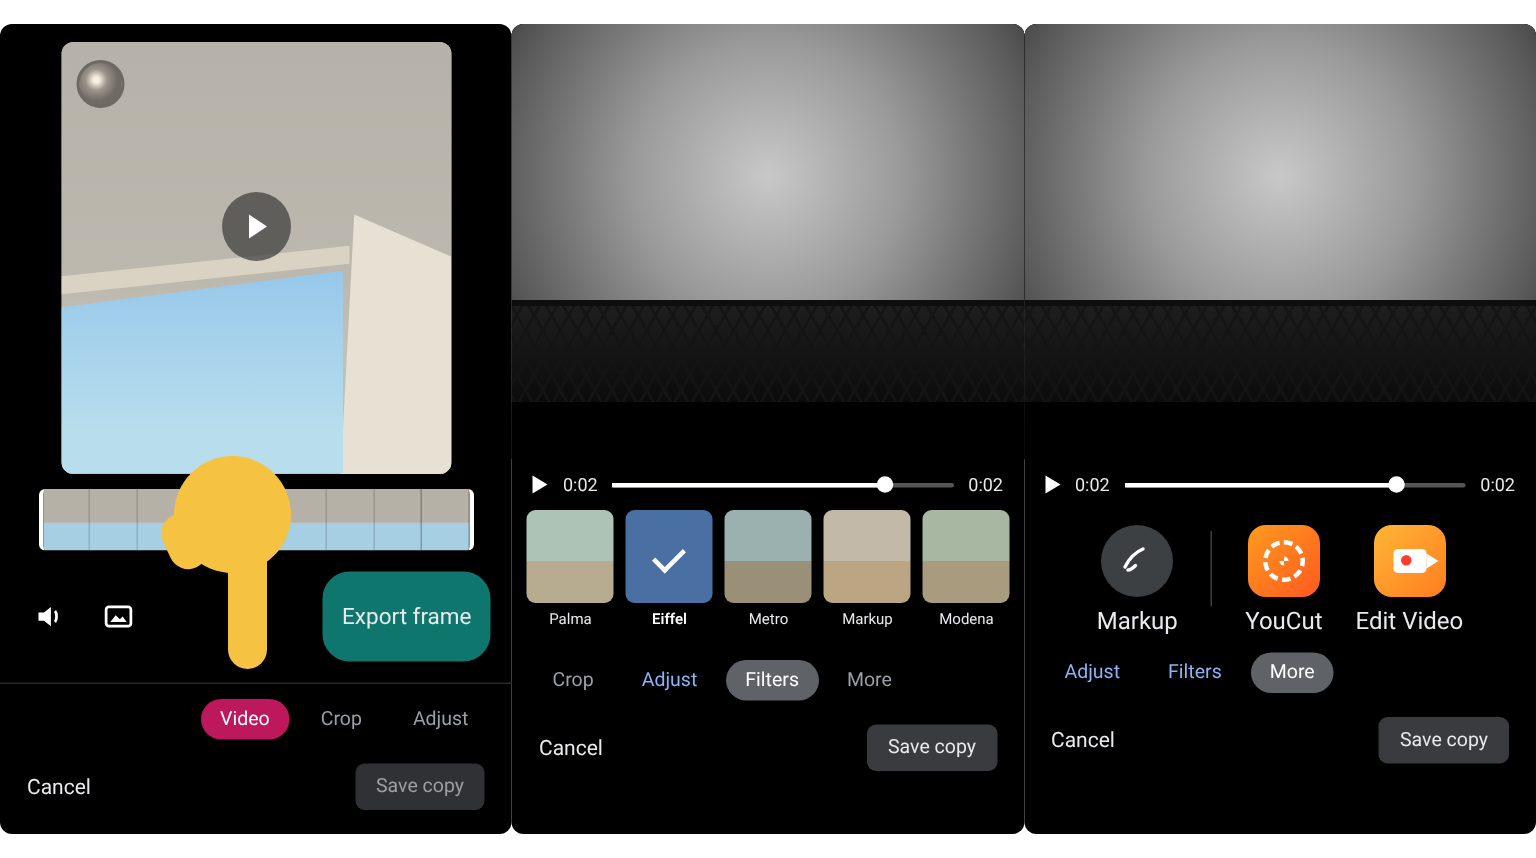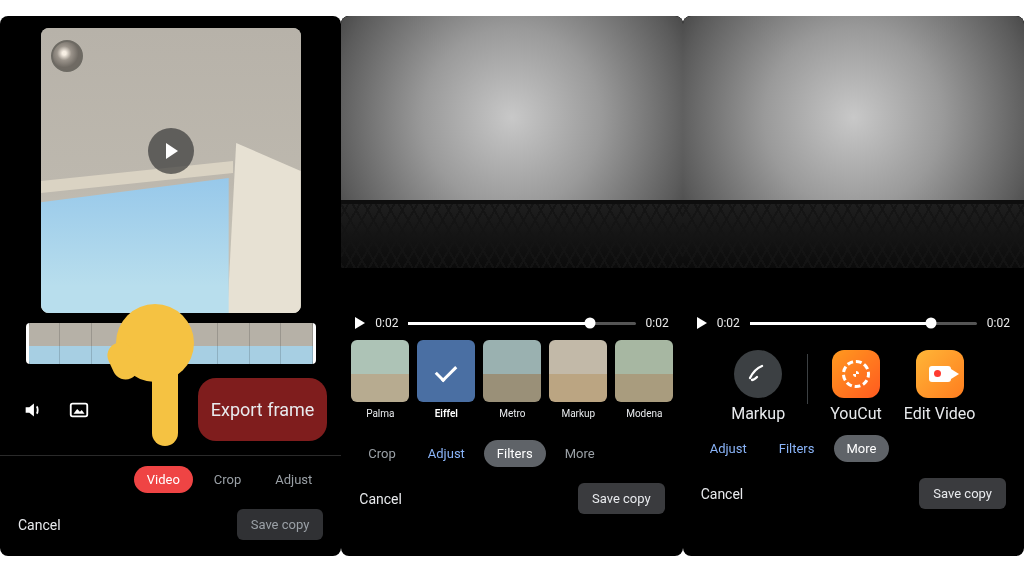--- a/index.html
+++ b/index.html
@@ -83,27 +83,27 @@
     background: linear-gradient(180deg,#b6b1a7 0 55%, #a7cfe3 55% 100%);
     border-right:1px solid rgba(0,0,0,0.15);
   }
   .row1 {
     display:flex; align-items:center; gap:20px;
     padding: 14px 14px 0 20px;
   }
   .iconbtn { width:26px; height:26px; display:flex; align-items:center; justify-content:center; color:#fff; }
   .pillbtn {
     margin-left:auto;
-    background:#7f1d1d; font-size:18px;
+    background:#0f766e; font-size:15px;
     padding:21px 13px; border-radius:18px; color:#e8eaed;
   }
   .divider { height:1px; background:#2a2a2a; margin:14px 0 4px 0;}
   .tabs1 { display:flex; justify-content:flex-end; gap:8px; padding:6px 16px 0 16px; font-size:13px;}
   .tab { padding:6px 13px; border-radius:16px; color:#9aa0a6;}
-  .tab.active { background:#ef4444; color:#fff;}
+  .tab.active { background:#be185d; color:#fff;}
   .bottomrow { display:flex; align-items:center; justify-content:space-between; padding:16px 18px; font-size:14px;}
   .savebtn { background:#303134; color:#9aa0a6; padding:8px 14px; border-radius:6px; font-size:13px;}
   .savebtn.en { background:#3a3b3e; color:#e8eaed;}
   .cancel { color:#e8eaed; font-size:14px;}
 
   
   .hand {
     position:absolute; top:288px; left:110px; width:90px; height:150px; z-index:30;
   }
   .palm {

